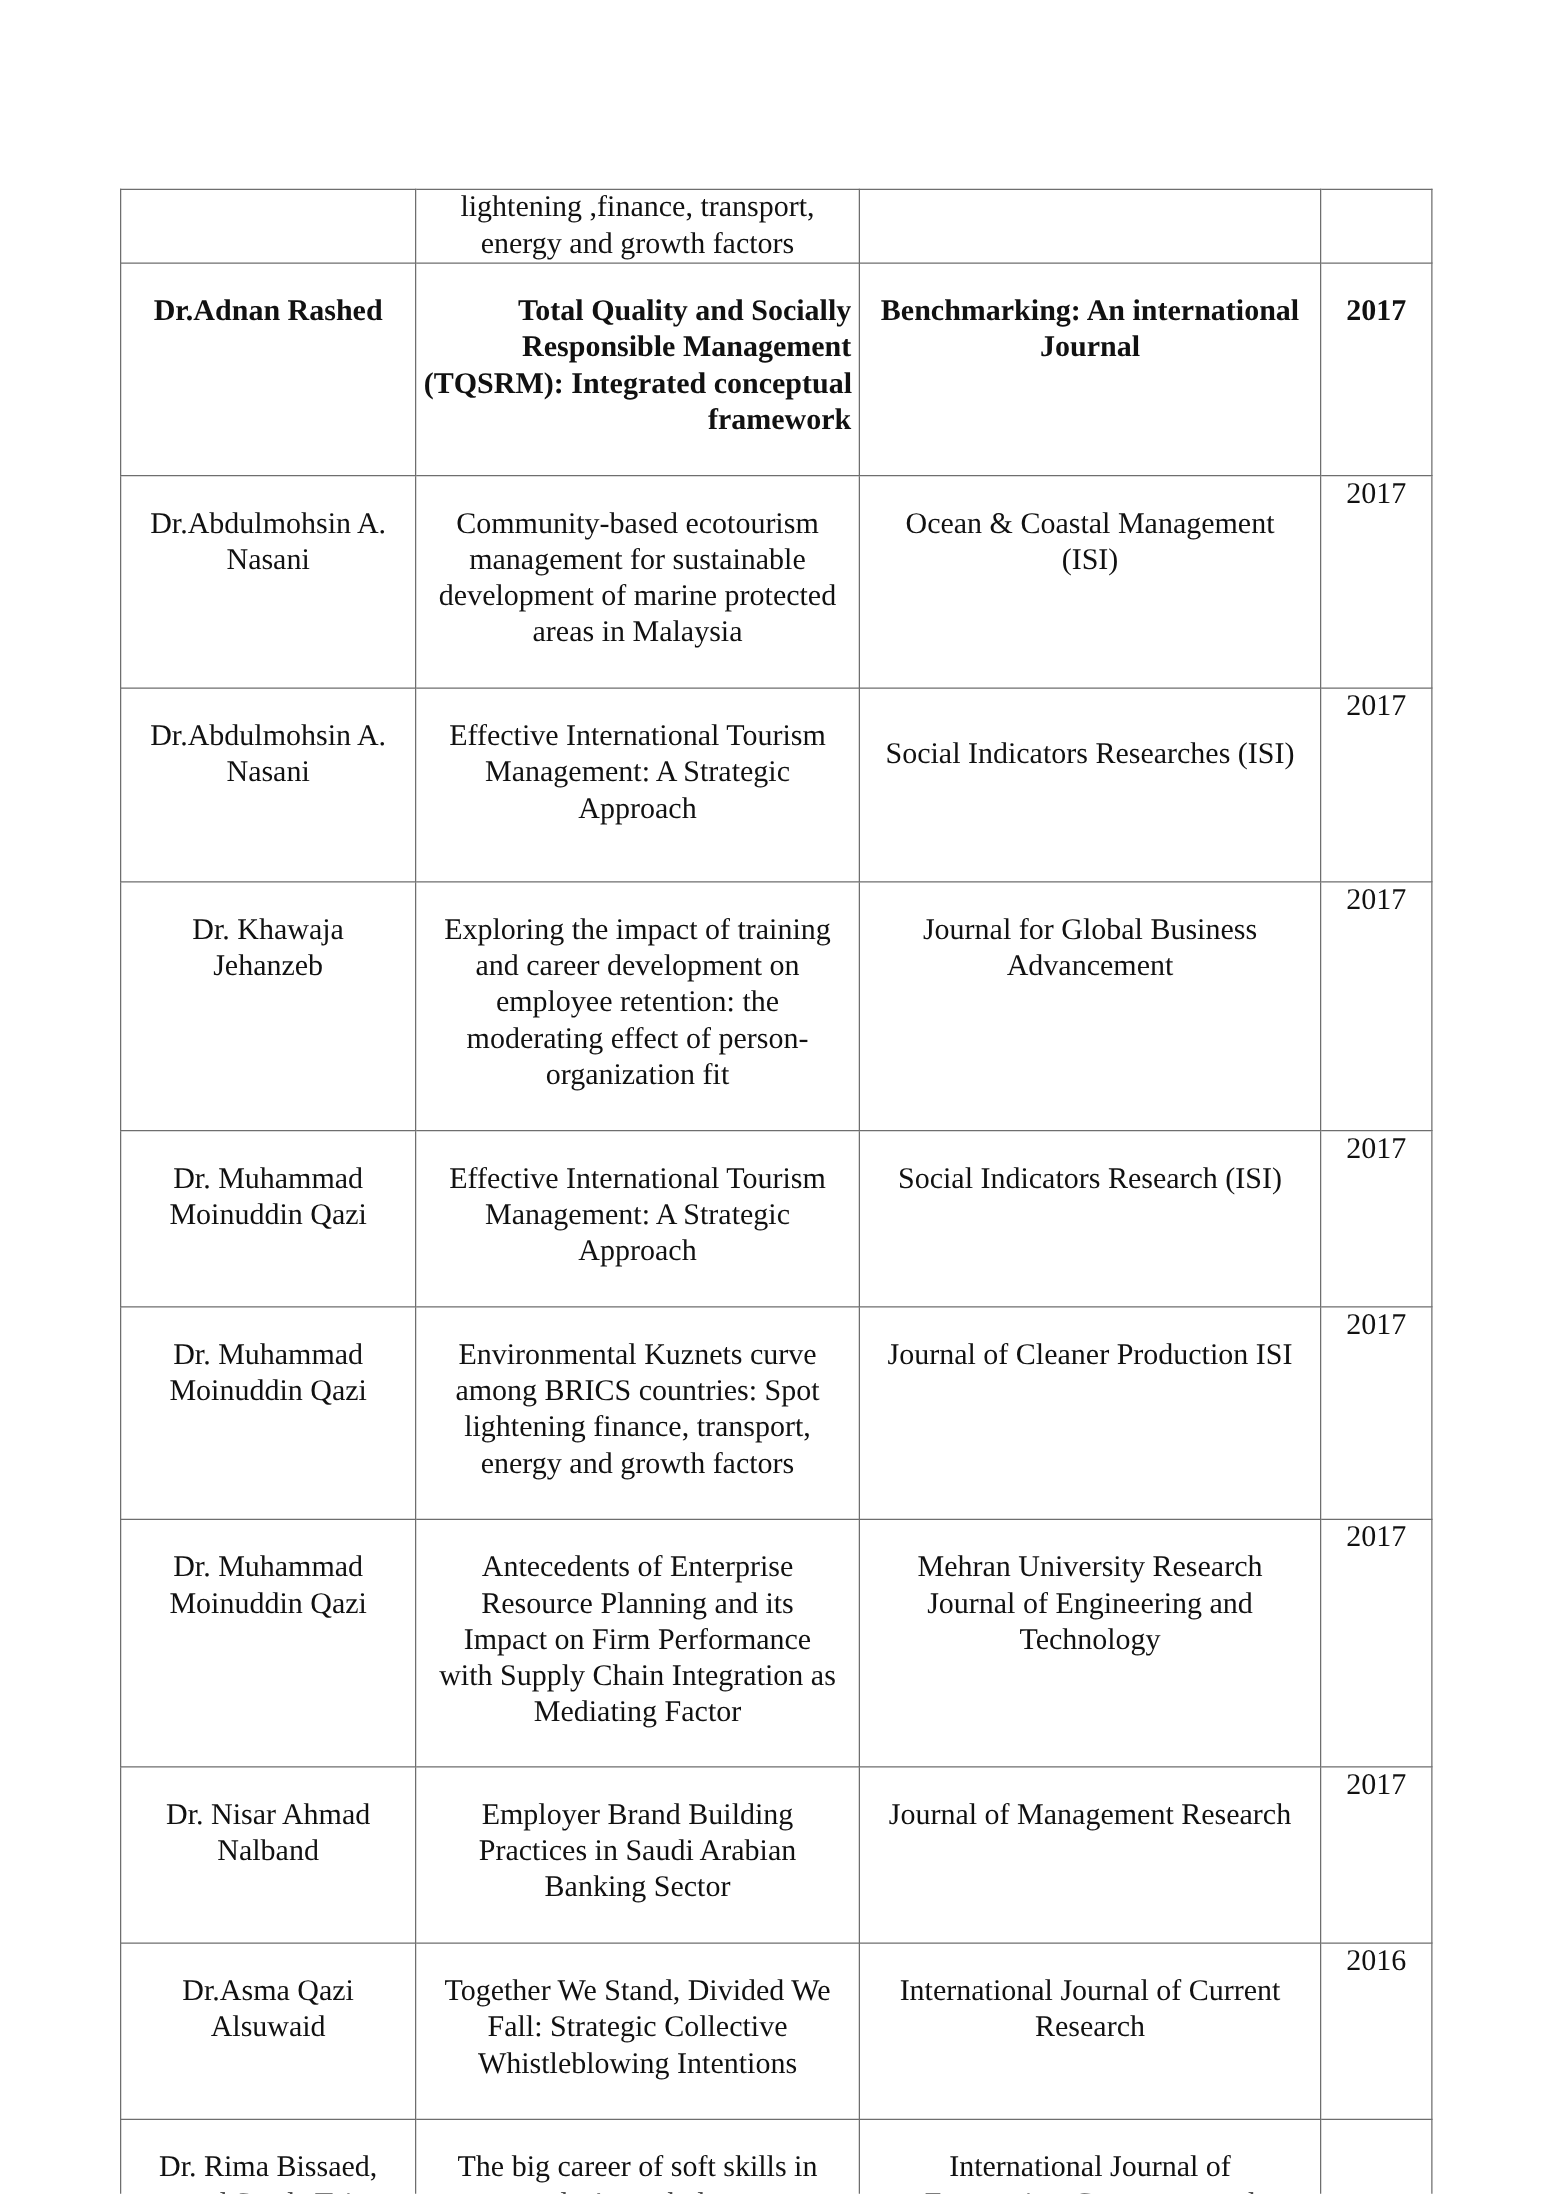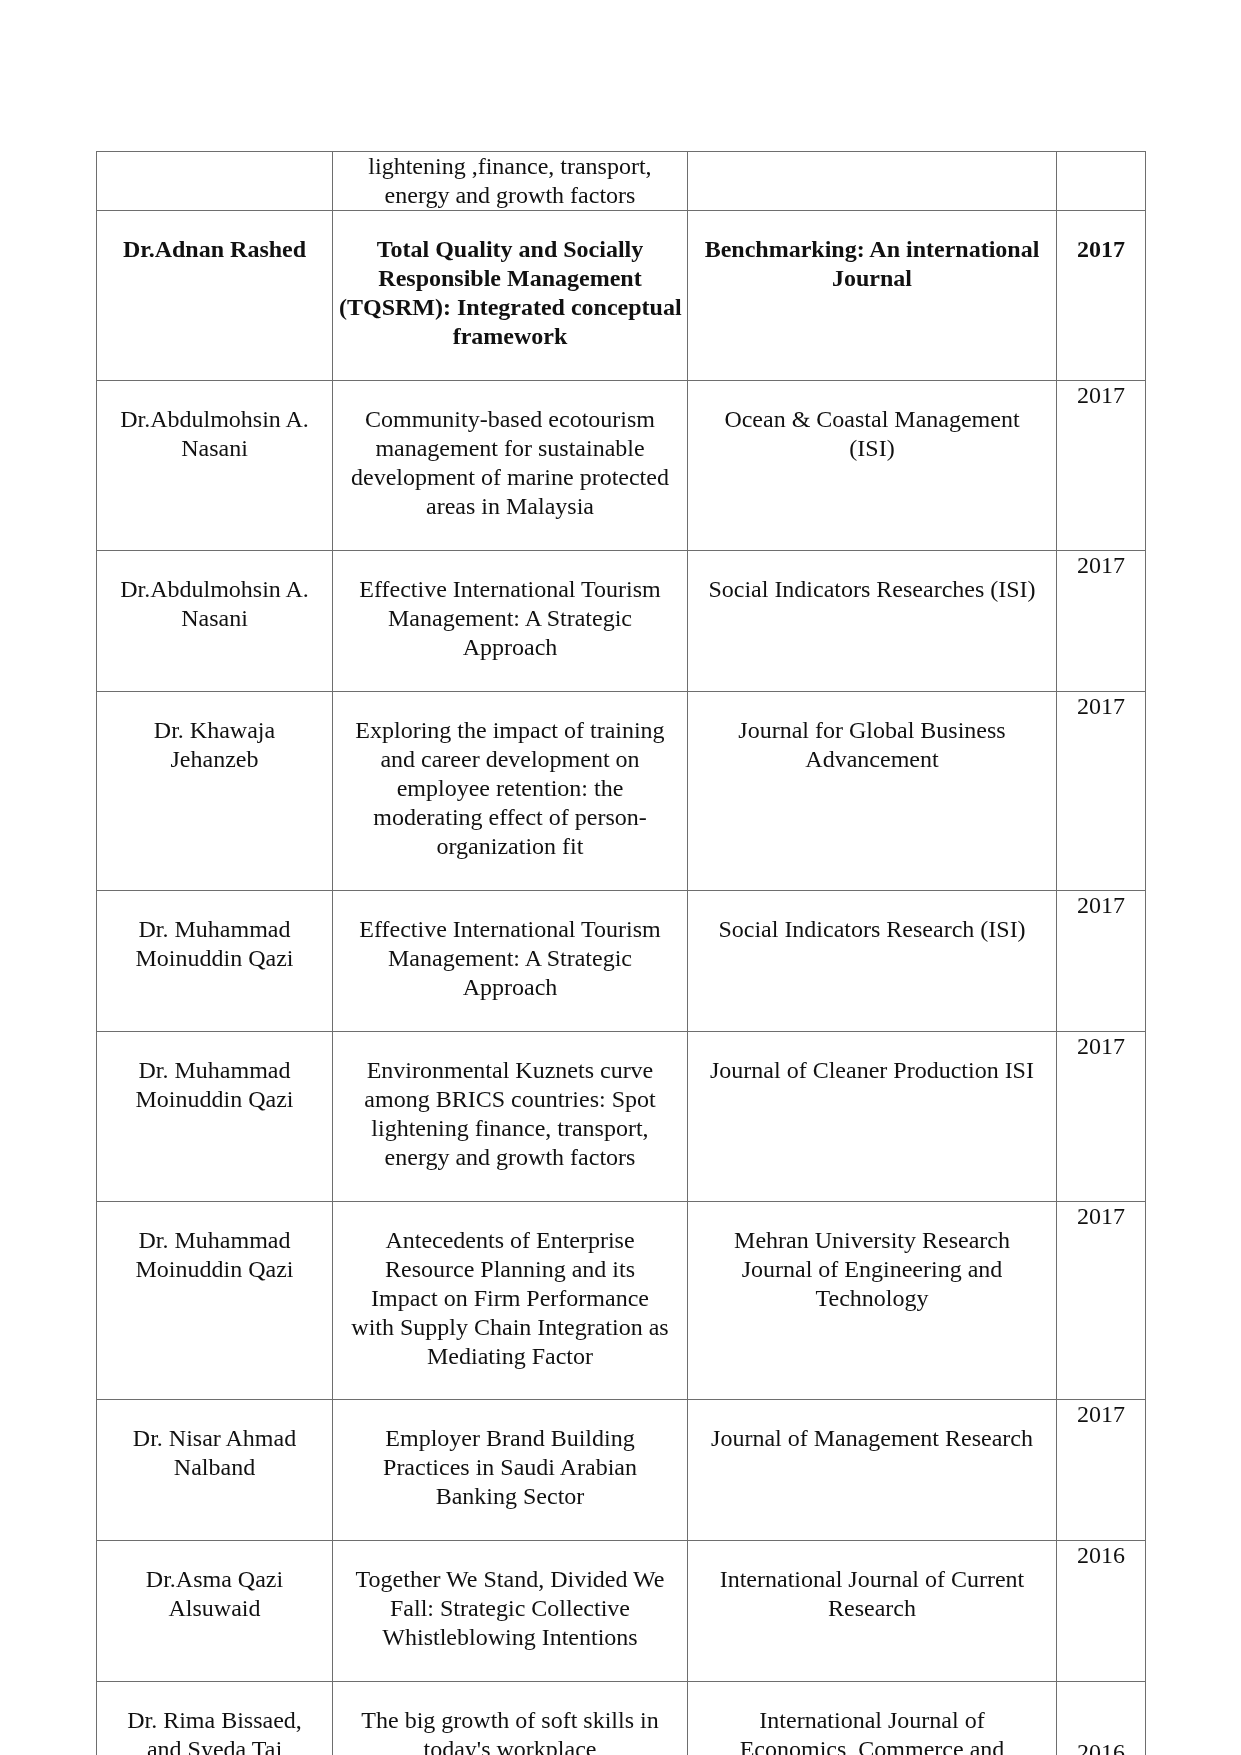--- a/index.html
+++ b/index.html
@@ -55,21 +55,21 @@
         </td>
         <td style="padding-top: 0px;"></td>
         <td style="vertical-align: top; padding-top: 0px;">
           <span class="line"></span>
         </td>
       </tr>
       <tr class="r1">
         <td style="padding-top: 24px;">
           <span class="line">Dr.Adnan Rashed</span>
         </td>
-        <td style="padding-top: 24px;">
+        <td style="padding-top: 24px; text-align: right;">
           <span class="line">Total Quality and Socially</span>
           <span class="line">Responsible Management</span>
           <span class="line">(TQSRM): Integrated conceptual</span>
           <span class="line">framework</span>
         </td>
         <td style="padding-top: 24px;">
           <span class="line">Benchmarking: An international</span>
           <span class="line">Journal</span>
         </td>
         <td style="vertical-align: top; padding-top: 24px;">
@@ -98,21 +98,21 @@
       <tr class="r3">
         <td style="padding-top: 24px;">
           <span class="line">Dr.Abdulmohsin A.</span>
           <span class="line">Nasani</span>
         </td>
         <td style="padding-top: 24px;">
           <span class="line">Effective International Tourism</span>
           <span class="line">Management: A Strategic</span>
           <span class="line">Approach</span>
         </td>
-        <td style="padding-top: 24px;">
+        <td style="padding-top: 38px;">
           <span class="line">Social Indicators Researches (ISI)</span>
         </td>
         <td style="vertical-align: top; padding-top: 0px;">
           <span class="line">2017</span>
         </td>
       </tr>
       <tr class="r4">
         <td style="padding-top: 24px;">
           <span class="line">Dr. Khawaja</span>
           <span class="line">Jehanzeb</span>
@@ -222,21 +222,21 @@
         <td style="vertical-align: top; padding-top: 0px;">
           <span class="line">2016</span>
         </td>
       </tr>
       <tr class="r10">
         <td style="padding-top: 24px;">
           <span class="line">Dr. Rima Bissaed,</span>
           <span class="line">and Syeda Taj</span>
         </td>
         <td style="padding-top: 24px;">
-          <span class="line">The big growth of soft skills in</span>
+          <span class="line">The big career of soft skills in</span>
           <span class="line">today's workplace</span>
         </td>
         <td style="padding-top: 24px;">
           <span class="line">International Journal of</span>
           <span class="line">Economics, Commerce and</span>
         </td>
         <td style="vertical-align: middle; padding-top: 0px;">
           <span class="line">2016</span>
         </td>
       </tr>

